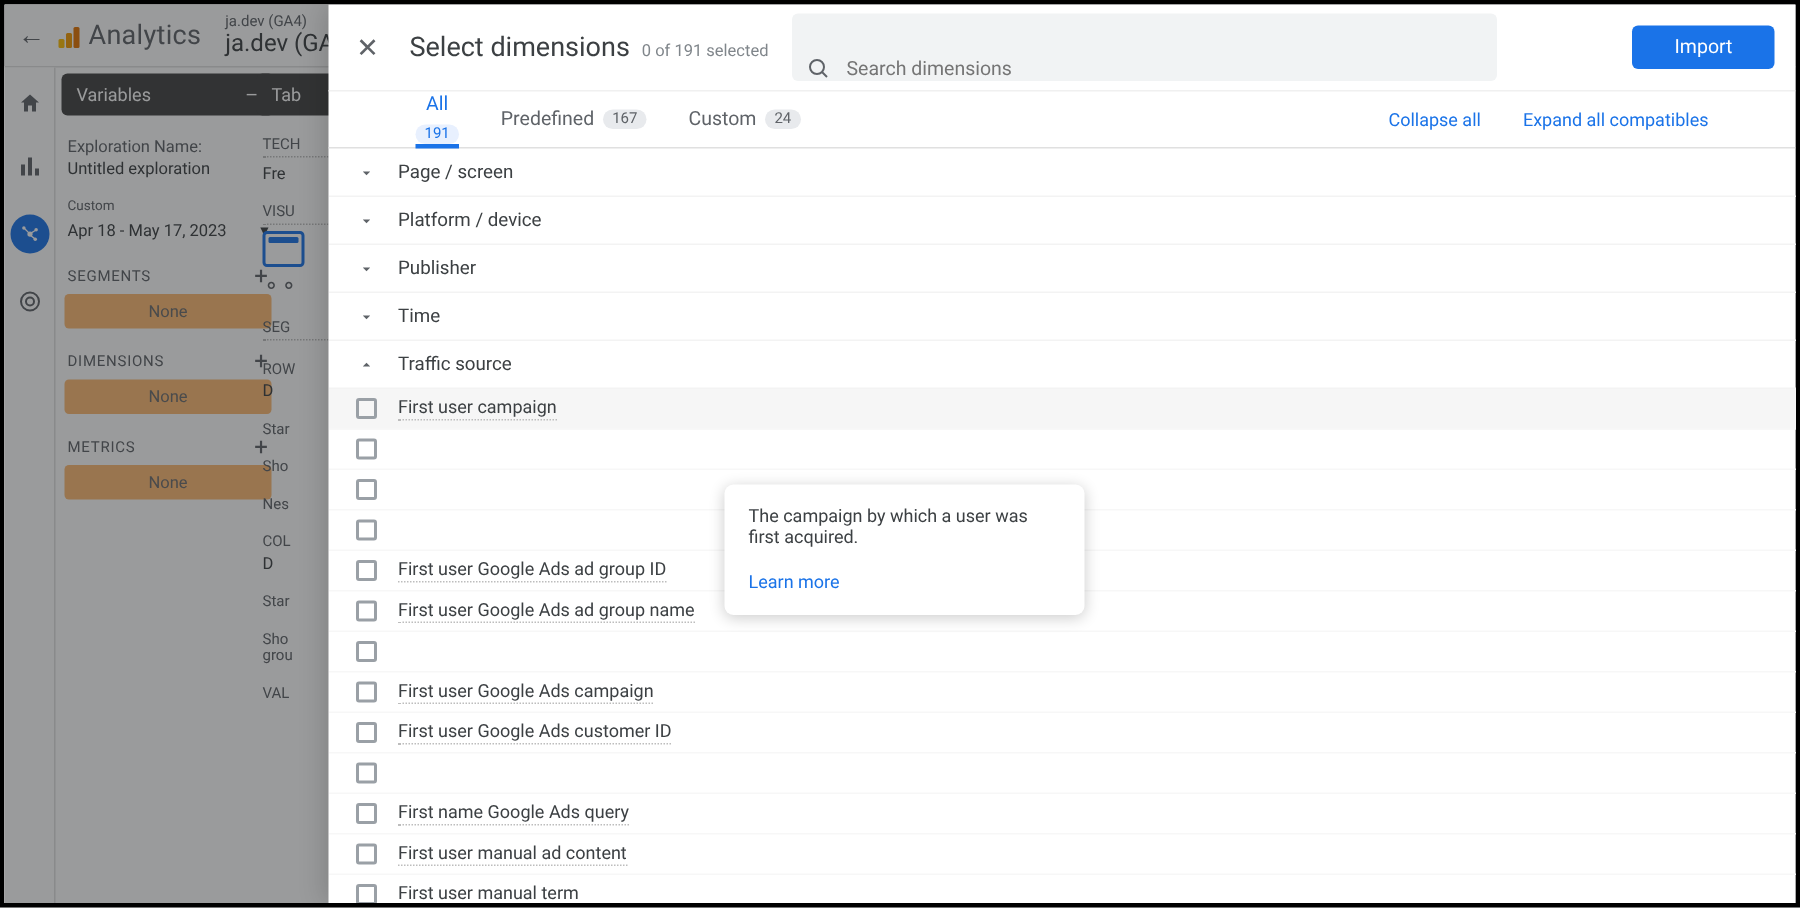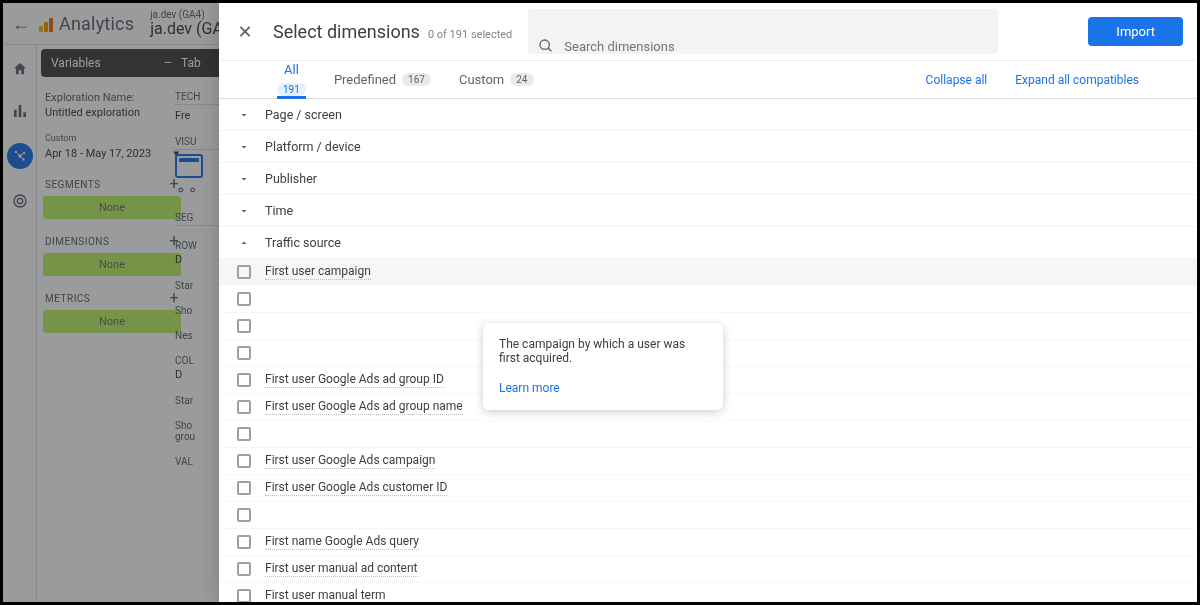--- a/index.html
+++ b/index.html
@@ -24,21 +24,21 @@
   .nav-ic { width:20px; height:20px; color:#5f6368; display:flex; align-items:center; justify-content:center; font-size:16px; }
   .nav-ic.blue { width:26px; height:26px; border-radius:50%; background:#1a73e8; color:#fff; }
   
   .vars { position:absolute; left:34px; top:42px; width:150px; bottom:0; padding:4px; }
   .vars-hd { background:#424242; color:#fff; font-size:12px; border-radius:4px; padding:7px 10px; display:flex; justify-content:space-between; align-items:center; }
   .sec-lbl { font-size:11px; color:#5f6368; margin:14px 4px 2px; }
   .sec-val { font-size:11px; color:#3c4043; margin:0 4px; }
   .daterange { display:flex; align-items:center; justify-content:space-between; background:#fff; font-size:11px; color:#3c4043; padding:2px 4px; }
   .seg-head { display:flex; justify-content:space-between; align-items:center; font-size:10px; letter-spacing:.5px; color:#5f6368; margin:16px 4px 6px; }
   .plus { color:#5f6368; font-size:16px; line-height:12px; }
-  .none-pill { background:#bef264; color:#6d6d6d; font-size:11px; text-align:center; padding:5px 0; border-radius:3px; margin:0 2px; }
+  .none-pill { background:#fdba74; color:#6d6d6d; font-size:11px; text-align:center; padding:5px 0; border-radius:3px; margin:0 2px; }
   
   .tabcol { position:absolute; left:168px; top:42px; width:60px; bottom:0; padding-top:4px; }
   .tabcol-hd { background:#424242; color:#fff; font-size:12px; border-radius:4px 0 0 4px; padding:7px 10px; }
   .tabrow { font-size:10px; color:#5f6368; margin:14px 4px 4px; border-bottom:1px dotted #bdbdbd; padding-bottom:2px; }
   .tabrow-val { font-size:11px; color:#3c4043; margin:2px 4px; }
   .viz-ic { width:28px; height:24px; background:#fff; border:2px solid #1a73e8; border-radius:3px; margin:4px; position:relative; }
   .viz-ic::before{content:""; position:absolute; left:2px; top:2px; right:2px; height:4px; background:#1a73e8; border-radius:1px;}
   .tiny { font-size:10px; color:#5f6368; margin:14px 4px 0; }
   
   .modal { position:absolute; z-index:10; left:216px; top:0; right:0; bottom:0; background:#fff; display:flex; flex-direction:column; box-shadow:-4px 0 16px rgba(0,0,0,.15); }

